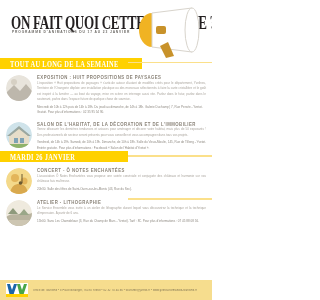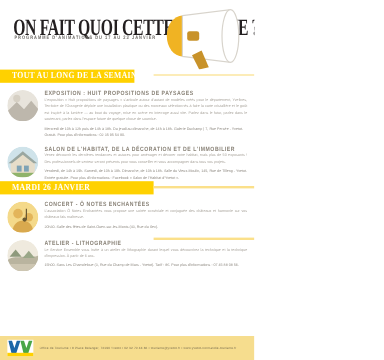--- a/index.html
+++ b/index.html
@@ -43,21 +43,21 @@
 
   
   .banner{
     position:relative;
     height:11px;
     background:#ffd100;
     display:flex;align-items:center;
     margin:0 0 0 0;
     width:128px;
   }
-  .banner.wide{width:112px;}
+  .banner.wide{width:142px;}
   .banner-text{
     font-family:"Liberation Serif", serif;
     font-weight:bold;
     font-size:6.4px;
     letter-spacing:0.3px;
     color:#ffffff;
     padding-left:10px;
     transform:scaleY(1.22);
     transform-origin:left center;
     white-space:nowrap;

